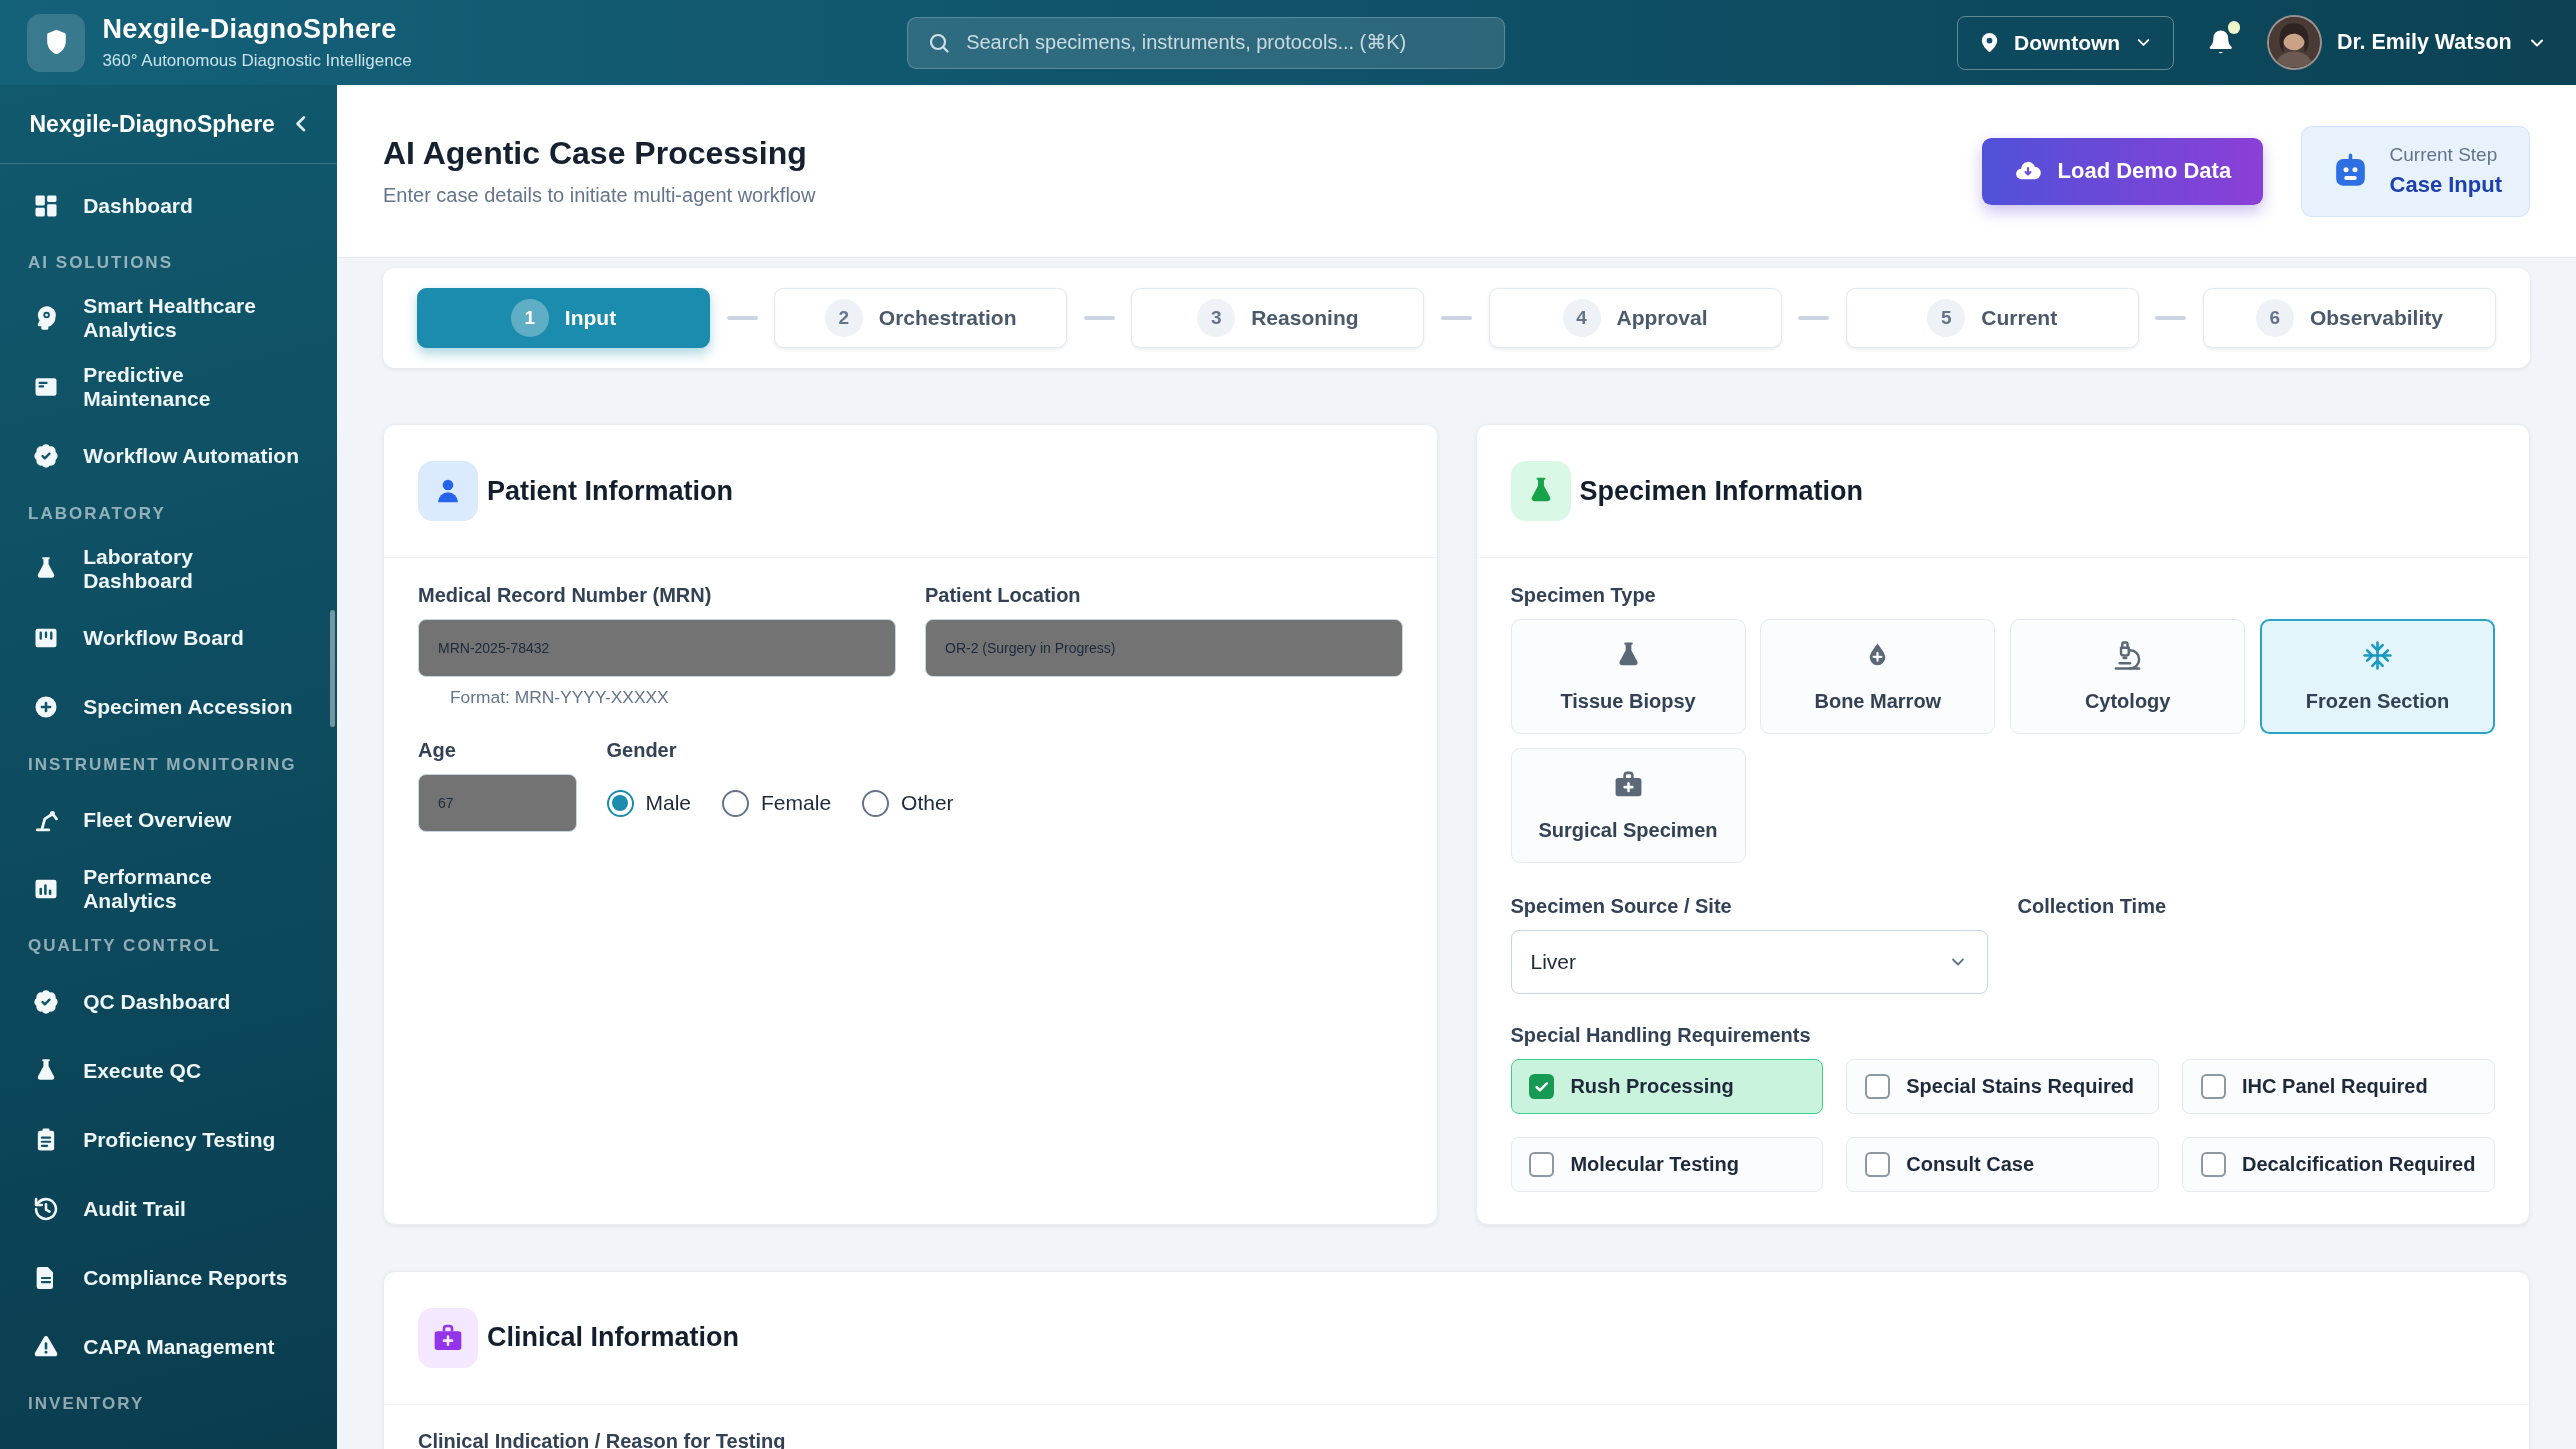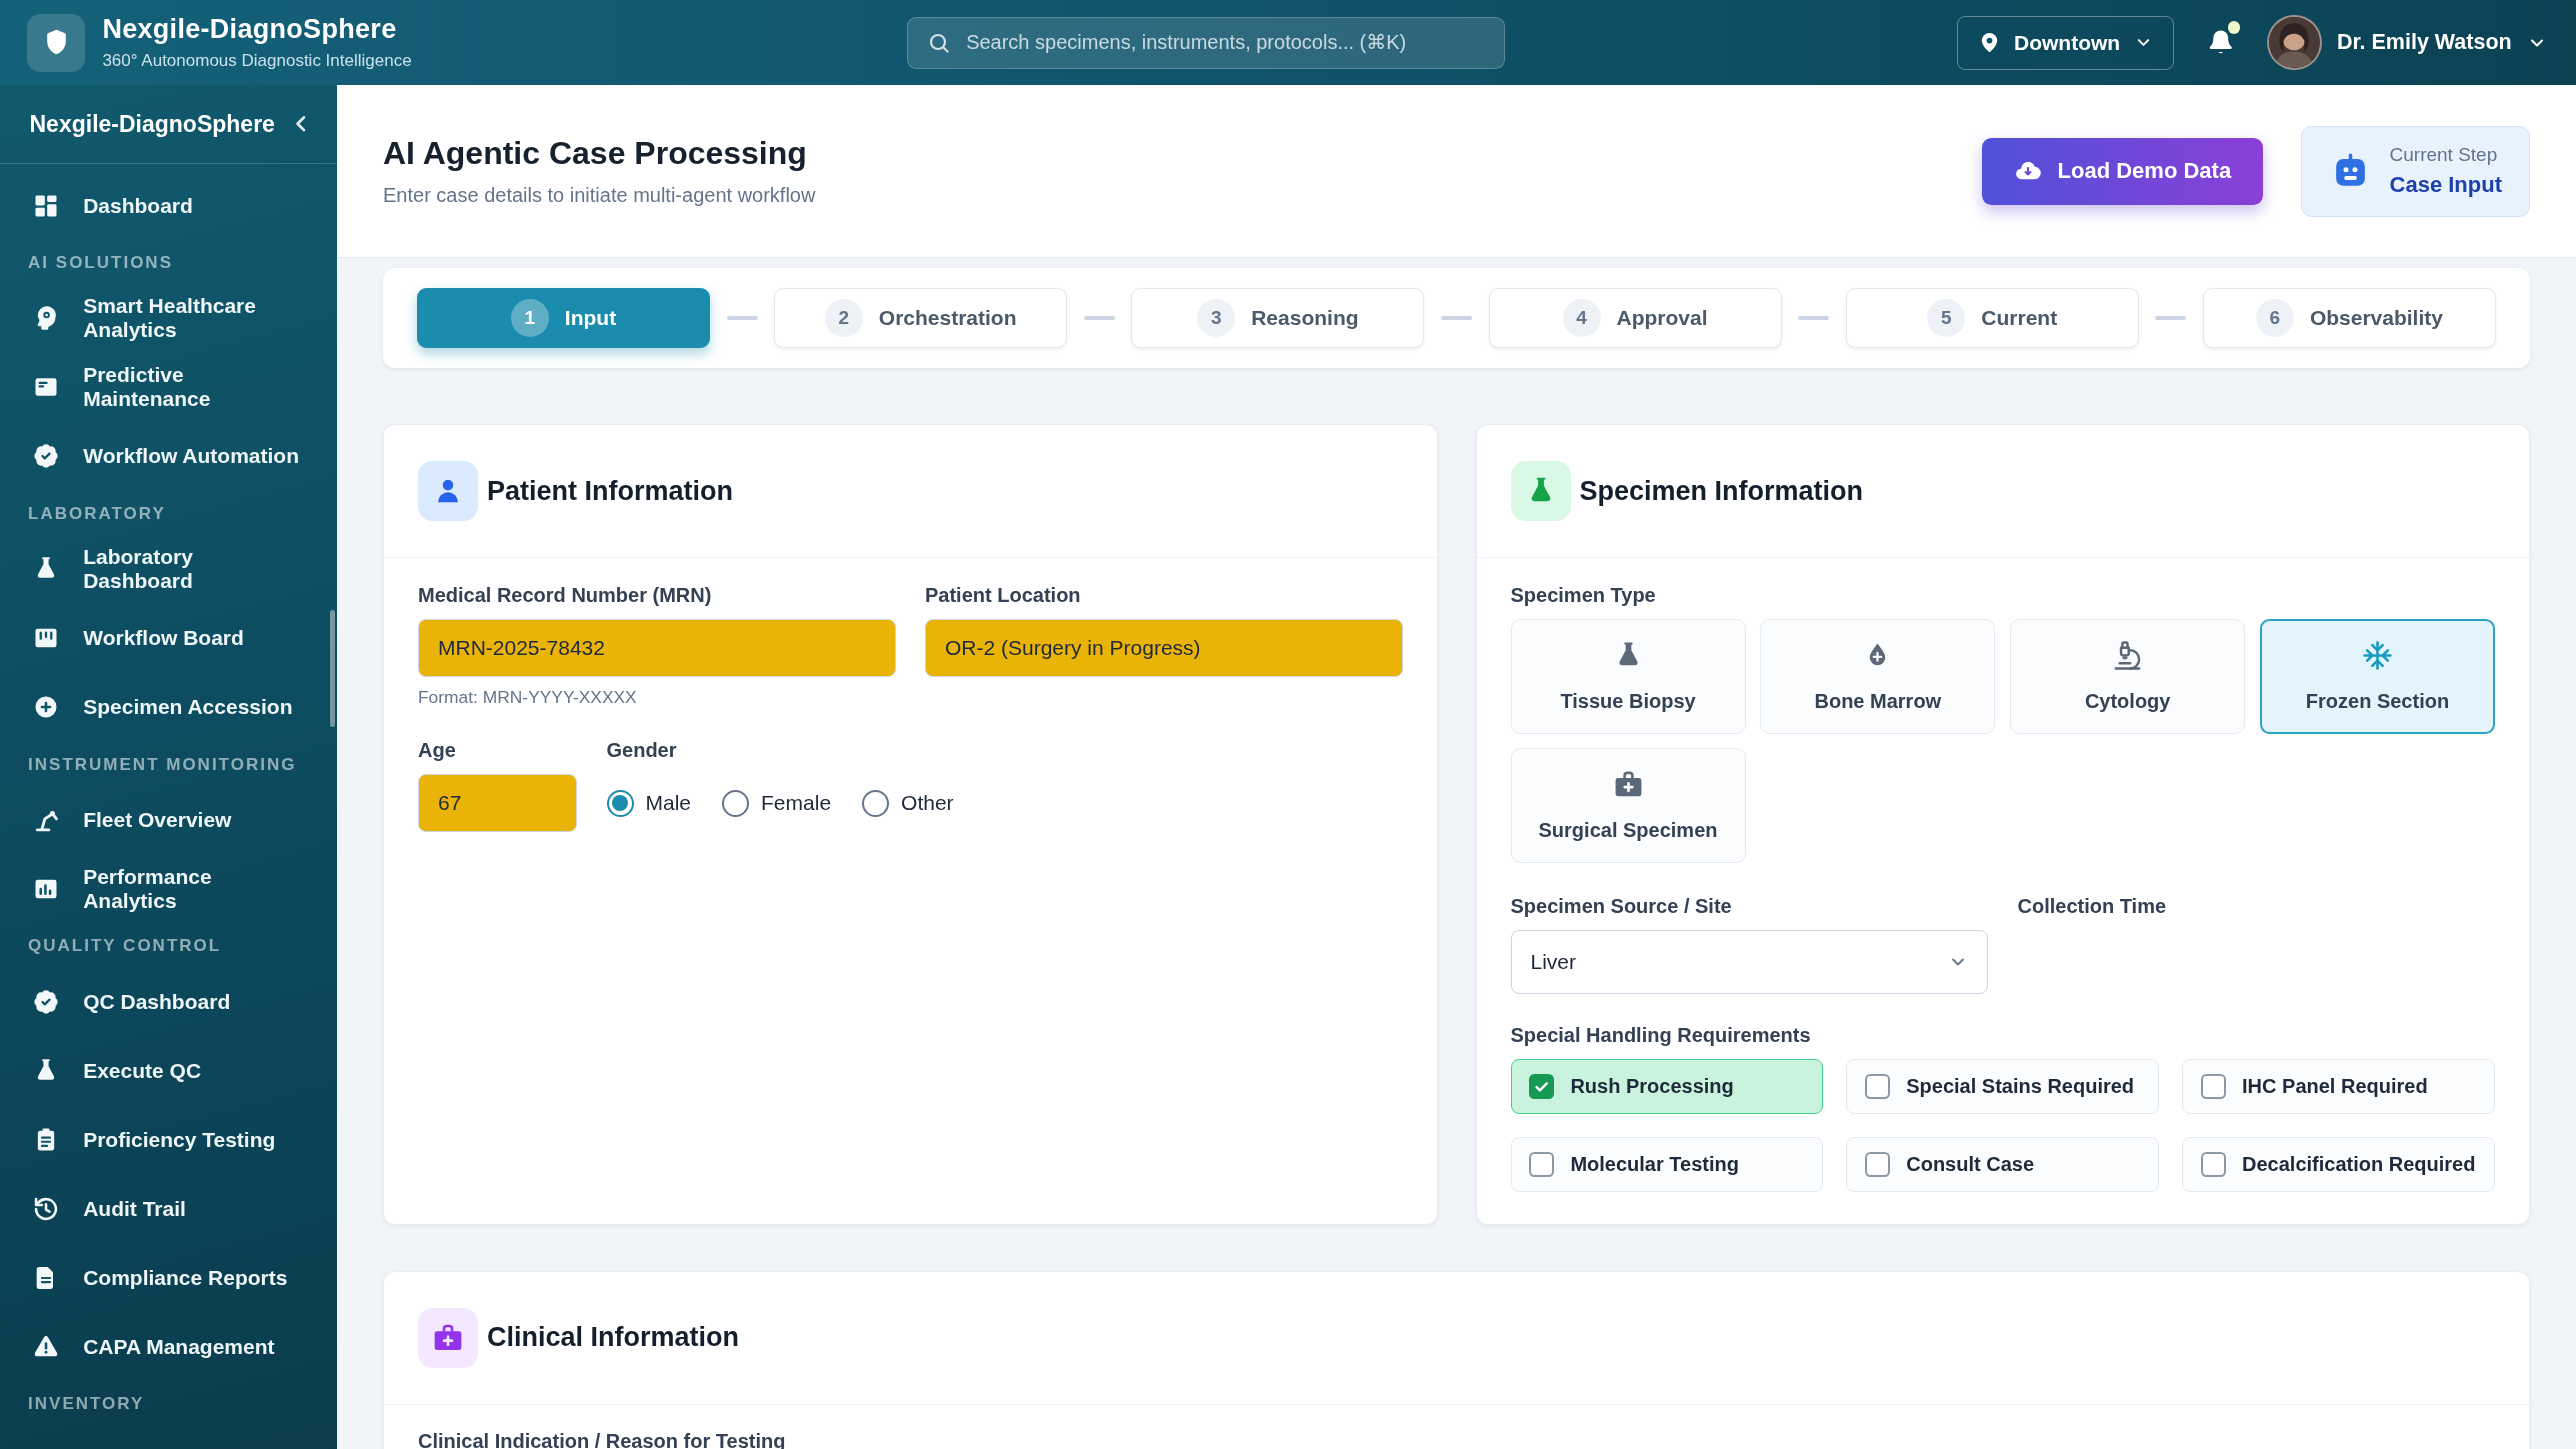--- a/index.html
+++ b/index.html
@@ -178,24 +178,24 @@
   .chip-green { background: #d9f8e5; color: #16a34a; }
   .chip-purple { background: #f3e8ff; color: #9333ea; }
   .card-title { font-size: 27px; font-weight: 700; color: #141f2e; }
   .card-body { padding: 25.5px 34px 32px; }
 
   .field-label { display: block; font-size: 20px; font-weight: 700; color: #334155; margin-bottom: 12px; }
   .grid-2 { display: grid; grid-template-columns: 1fr 1fr; gap: 29.5px; }
   .text-input {
     width: 100%; height: 58px;
     border: 1.3px solid #cbd5e1; border-radius: 8px;
-    padding: 0 19px; font-size: 21px; color: #1e293b;
-    font-family: inherit; background: #eab308; outline: none;
-  }
-  .help { font-size: 17.4px; color: #64748b; margin-top: 10.7px; }
+    padding: 0 19px; font-size: 14px; color: #1e293b;
+    font-family: inherit; background: #737373; outline: none;
+  }
+  .help { font-size: 17.4px; color: #64748b; margin-top: 10.7px; margin-left: 32px; }
 
   .row-age { display: grid; grid-template-columns: 159px 1fr; gap: 29.5px; margin-top: 31px; }
   .radio-row { display: flex; align-items: center; gap: 31px; height: 58px; }
   .radio { display: flex; align-items: center; gap: 12px; font-size: 21px; color: #1e293b; cursor: pointer; }
   .radio-dot { width: 27px; height: 27px; border-radius: 50%; border: 2px solid #64748b; position: relative; background: #fff; }
   .radio.sel .radio-dot { border-color: #1b8cad; }
   .radio.sel .radio-dot::after { content: ""; position: absolute; inset: 3.4px; border-radius: 50%; background: #1b8cad; }
 
   .type-grid { display: grid; grid-template-columns: repeat(4, 1fr); gap: 14.8px; }
   .type-grid2 { display: grid; grid-template-columns: repeat(4, 1fr); gap: 14.8px; margin-top: 14.8px; }

